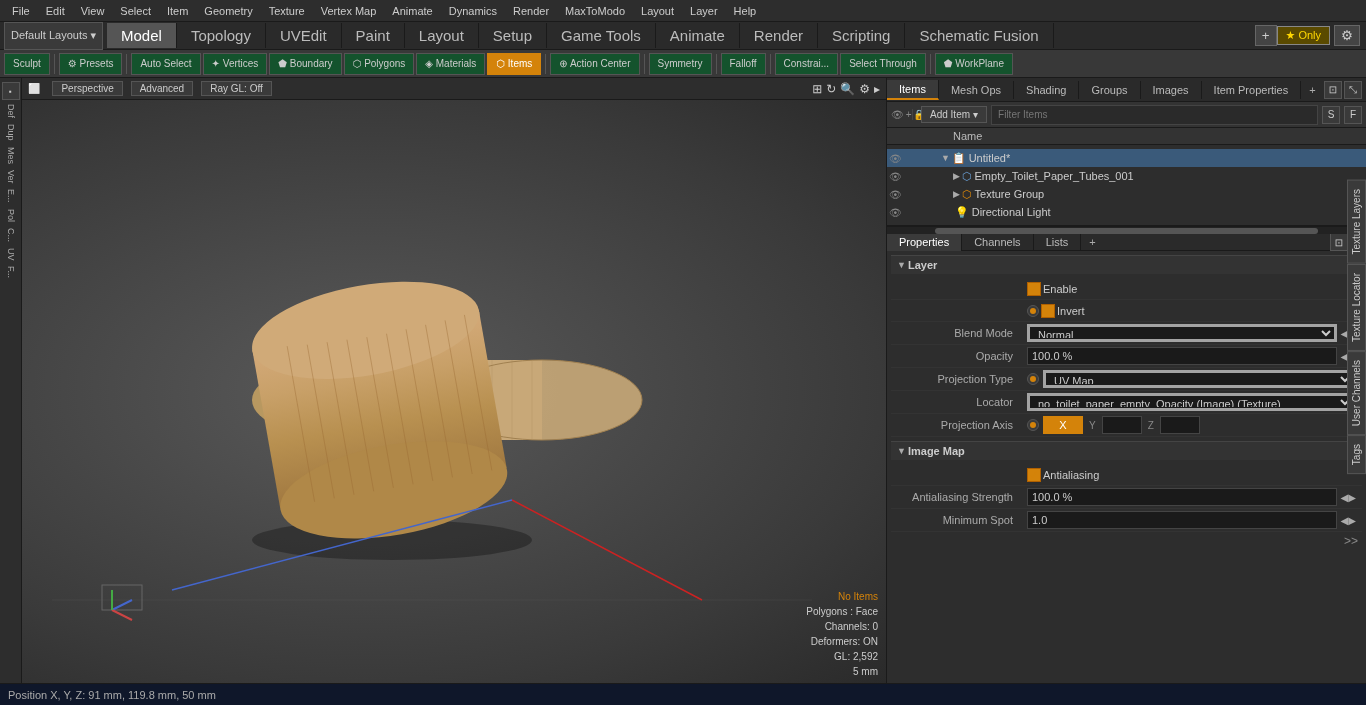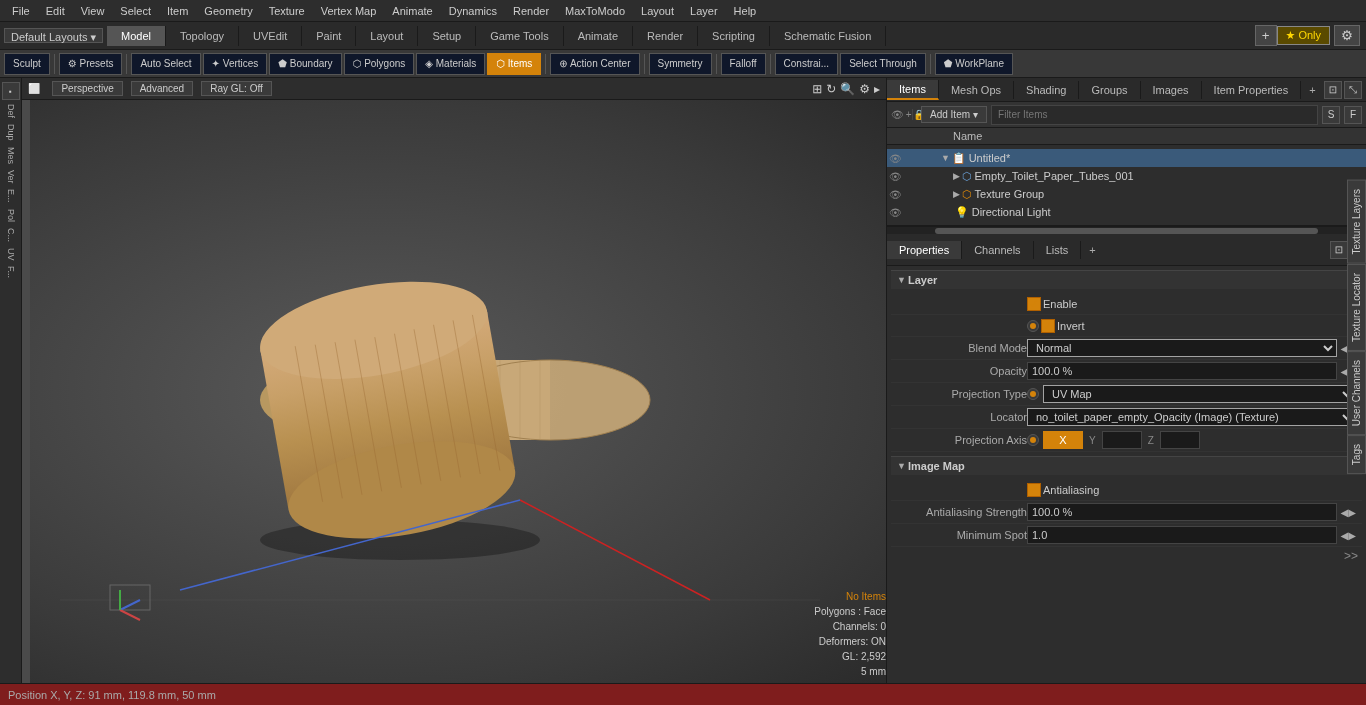--- a/index.html
+++ b/index.html
@@ -4,48 +4,48 @@
   <style>
     * { box-sizing: border-box; margin: 0; padding: 0; }
     body { background: #3a3a3a; color: #ccc; font-family: Arial, sans-serif; font-size: 11px; overflow: hidden; width: 1366px; height: 705px; }
 
     
     #menu-bar { display: flex; align-items: center; background: #2d2d2d; height: 22px; padding: 0 4px; border-bottom: 1px solid #1a1a1a; }
     .menu-item { padding: 2px 8px; cursor: pointer; color: #ccc; font-size: 11px; }
 
     
     #layout-bar { display: flex; align-items: center; background: #2a2a2a; height: 28px; border-bottom: 1px solid #1a1a1a; }
-    .layout-dropdown { background: #3a3a3a; border: 1px solid #555; color: #ccc; padding: 2px 6px; margin: 2px 4px; font-size: 11px; cursor: pointer; height: 15px; }
+    .layout-dropdown { background: #3a3a3a; border: 1px solid #555; color: #ccc; padding: 2px 6px; margin: 2px 4px; font-size: 11px; cursor: pointer; height: 28px; }
     .layout-tabs { display: flex; flex: 1; }
-    .layout-tab { padding: 4px 14px; cursor: pointer; color: #bbb; font-size: 11px; border-right: 1px solid #1a1a1a; }
+    .layout-tab { padding: 4px 14px; cursor: pointer; color: #bbb; font-size: 15px; border-right: 1px solid #1a1a1a; }
     .layout-tab.active { background: #555; color: #fff; }
     .layout-right { display: flex; align-items: center; margin-left: auto; padding-right: 6px; }
     .star-only { background: #5a4a00; border: 1px solid #888; color: #ffd700; padding: 2px 8px; font-size: 11px; cursor: pointer; }
     .plus-btn { background: #444; border: 1px solid #666; color: #ccc; padding: 2px 6px; margin-left: 4px; cursor: pointer; }
 
     
     #toolbar { display: flex; align-items: center; background: #383838; height: 28px; border-bottom: 1px solid #1a1a1a; padding: 0 4px; gap: 2px; }
-    .tb-btn { background: #0f172a; border: 1px solid #555; color: #ccc; padding: 2px 8px; font-size: 10px; cursor: pointer; height: 22px; display: flex; align-items: center; gap: 3px; white-space: nowrap; }
+    .tb-btn { background: #14532d; border: 1px solid #555; color: #ccc; padding: 2px 8px; font-size: 10px; cursor: pointer; height: 22px; display: flex; align-items: center; gap: 3px; white-space: nowrap; }
     .tb-btn.active { background: #d4830a; color: #fff; border-color: #d4830a; }
     .tb-sep { width: 1px; background: #555; height: 20px; margin: 0 2px; }
 
     
     #main { display: flex; height: calc(705px - 22px - 28px - 28px - 22px); }
 
     
     #left-sidebar { width: 22px; background: #2d2d2d; border-right: 1px solid #1a1a1a; display: flex; flex-direction: column; align-items: center; padding: 4px 2px; gap: 2px; }
     .left-tool { width: 18px; height: 18px; background: #3a3a3a; border: 1px solid #555; display: flex; align-items: center; justify-content: center; font-size: 8px; cursor: pointer; color: #ccc; }
     .left-label { writing-mode: vertical-rl; font-size: 9px; color: #aaa; cursor: pointer; padding: 2px; }
 
     
     #viewport { flex: 1; background: #4a4a4a; position: relative; overflow: hidden; }
     #vp-header { display: flex; align-items: center; background: #2d2d2d; height: 22px; padding: 0 6px; gap: 8px; border-bottom: 1px solid #1a1a1a; }
     .vp-btn { background: #3a3a3a; border: 1px solid #555; color: #ccc; padding: 1px 8px; font-size: 10px; cursor: pointer; }
     .vp-icon-btn { background: none; border: none; color: #ccc; cursor: pointer; font-size: 12px; }
-    #vp-canvas { position: relative; width: 100%; height: calc(100% - 22px); background: radial-gradient(ellipse at 40% 50%, #5a5a5a 0%, #3a3a3a 70%, #2a2a2a 100%); overflow: hidden; margin-left: 8px; }
+    #vp-canvas { position: relative; width: 100%; height: calc(100% - 22px); background: radial-gradient(ellipse at 40% 50%, #5a5a5a 0%, #3a3a3a 70%, #2a2a2a 100%); overflow: hidden; }
 
     
     #vp-status { position: absolute; bottom: 0; right: 0; text-align: right; padding: 4px 8px; font-size: 10px; color: #ccc; line-height: 1.5; }
     #vp-status .no-items { color: #d4830a; }
 
     
     #right-panel { width: 480px; background: #2d2d2d; border-left: 1px solid #1a1a1a; display: flex; flex-direction: column; }
 
     
     #items-tabs { display: flex; align-items: center; background: #2a2a2a; height: 24px; border-bottom: 1px solid #1a1a1a; }
@@ -68,52 +68,52 @@
     .tree-arrow { display: inline-block; margin-right: 2px; font-size: 9px; color: #aaa; }
     .tree-icon { margin-right: 3px; font-size: 11px; }
     .tree-label { font-size: 11px; color: #ccc; }
     .eye-icon { color: #888; font-size: 10px; }
 
     
     #items-name-header { padding: 2px 6px; background: #333; border-bottom: 1px solid #1a1a1a; font-size: 11px; color: #bbb; display: flex; }
 
     
     #props-panel { flex: 1; background: #2d2d2d; overflow-y: auto; }
-    #props-tabs { display: flex; align-items: center; background: #2a2a2a; height: 32px; border-bottom: 1px solid #1a1a1a; }
+    #props-tabs { display: flex; align-items: center; background: #2a2a2a; height: 17px; border-bottom: 1px solid #1a1a1a; }
     .props-tab { padding: 3px 12px; cursor: pointer; color: #bbb; font-size: 11px; border-right: 1px solid #1a1a1a; }
     .props-tab.active { background: #3a3a3a; color: #fff; }
     .props-tab-plus { padding: 3px 8px; color: #aaa; cursor: pointer; }
     .props-expand { margin-left: auto; display: flex; }
 
     
     #props-content { padding: 4px; }
     .section-header { display: flex; align-items: center; background: #333; padding: 3px 6px; margin-bottom: 4px; border-top: 1px solid #444; cursor: pointer; }
     .section-title { font-size: 11px; color: #ccc; font-weight: bold; }
     .prop-row { display: flex; align-items: center; padding: 2px 6px; min-height: 22px; border-bottom: 1px solid #333; }
-    .prop-label { color: #aaa; font-size: 11px; width: 130px; text-align: right; padding-right: 0; flex-shrink: 0; }
+    .prop-label { color: #aaa; font-size: 11px; width: 130px; text-align: right; padding-right: 14px; flex-shrink: 0; }
     .prop-value { flex: 1; display: flex; align-items: center; gap: 4px; }
     .prop-input { background: #1a1a1a; border: 1px solid #444; color: #ccc; padding: 1px 4px; font-size: 11px; height: 18px; width: 100%; }
-    .prop-dropdown { background: #1a1a1a; border: 1px solid #a3a3a3; color: #ccc; padding: 1px 4px; font-size: 11px; height: 18px; flex: 1; }
+    .prop-dropdown { background: #1a1a1a; border: 3px solid #a3a3a3; color: #ccc; padding: 1px 4px; font-size: 11px; height: 18px; flex: 1; }
     .check-icon { color: #d4830a; font-size: 12px; }
 
     
     .axis-x { background: #d4830a; border: none; color: #fff; padding: 1px 4px; font-size: 11px; height: 18px; width: 40px; text-align: center; }
     .axis-y { background: #1a1a1a; border: 1px solid #444; color: #ccc; padding: 1px 4px; font-size: 11px; height: 18px; width: 40px; text-align: center; }
     .axis-z { background: #1a1a1a; border: 1px solid #444; color: #ccc; padding: 1px 4px; font-size: 11px; height: 18px; width: 40px; text-align: center; }
     .axis-label { color: #888; font-size: 10px; margin: 0 2px; }
 
     
     .img-thumb { width: 32px; height: 32px; background: #888; border: 1px solid #666; margin-right: 6px; }
 
     
     #right-edge { position: absolute; right: 0; top: 130px; display: flex; flex-direction: column; gap: 0; }
     .edge-tab { writing-mode: vertical-rl; transform: rotate(180deg); background: #3a3a3a; border: 1px solid #555; color: #ccc; padding: 8px 3px; font-size: 10px; cursor: pointer; text-align: center; }
 
     
-    #bottom-bar { display: flex; align-items: center; background: #7f1d1d; height: 22px; border-top: 1px solid #1a1a1a; padding: 0 8px; }
+    #bottom-bar { display: flex; align-items: center; background: #0f172a; height: 22px; border-top: 1px solid #1a1a1a; padding: 0 8px; }
     .bottom-status { font-size: 11px; color: #aaa; }
 
     
     #tube-svg { position: absolute; top: 20px; left: 30px; }
 
     
     .panel-scrollbar { height: 8px; background: #222; border-top: 1px solid #1a1a1a; position: relative; }
     .panel-scrollbar-thumb { height: 6px; width: 80%; background: #555; margin: 1px auto; border-radius: 3px; }
   </style>
 </head>

